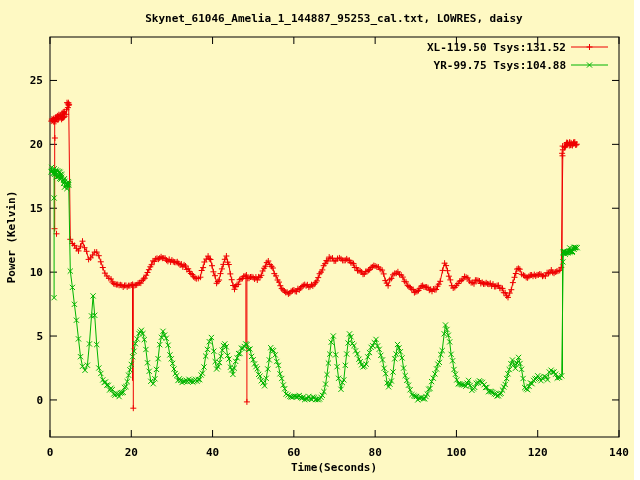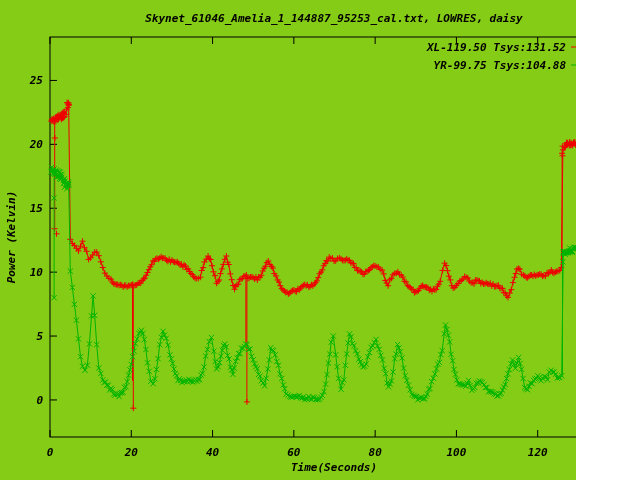--- a/index.html
+++ b/index.html
@@ -1,16 +1,16 @@
 <!DOCTYPE html>
 <html><head>
 <meta charset="utf-8">
 <style>
   html,body{margin:0;padding:0;background:#ffffff;}
-  #stage{width:576px;height:480px;position:relative;background:#84cc16;overflow:hidden;font-style:italic;}
+  #stage{width:634px;height:480px;position:relative;background:#fef9c3;overflow:hidden;}
   svg{display:block;font-family:"DejaVu Sans Mono","Liberation Mono",monospace;}
   text{fill:#000;font-weight:bold;}
 </style>
 </head>
 <body>
 
 <div id="stage">
   <svg id="chart-svg" width="640" height="480" viewBox="0 0 640 480">
     <text id="chart-title" x="334" y="22" text-anchor="middle" font-size="11">Skynet_61046_Amelia_1_144887_95253_cal.txt, LOWRES, daisy</text>
 

